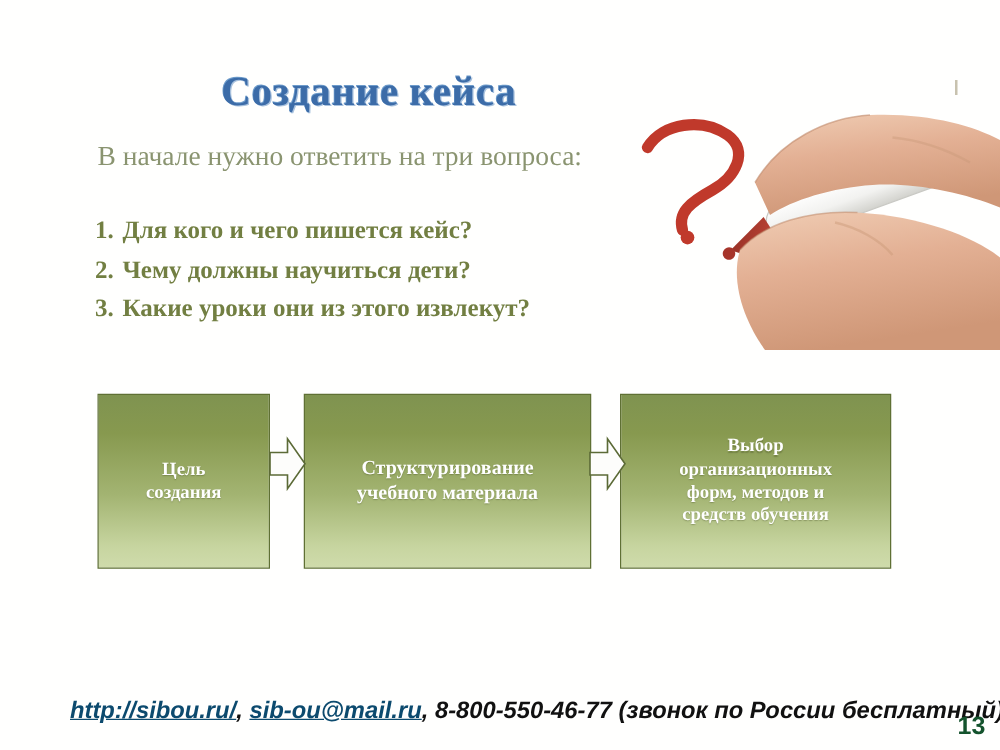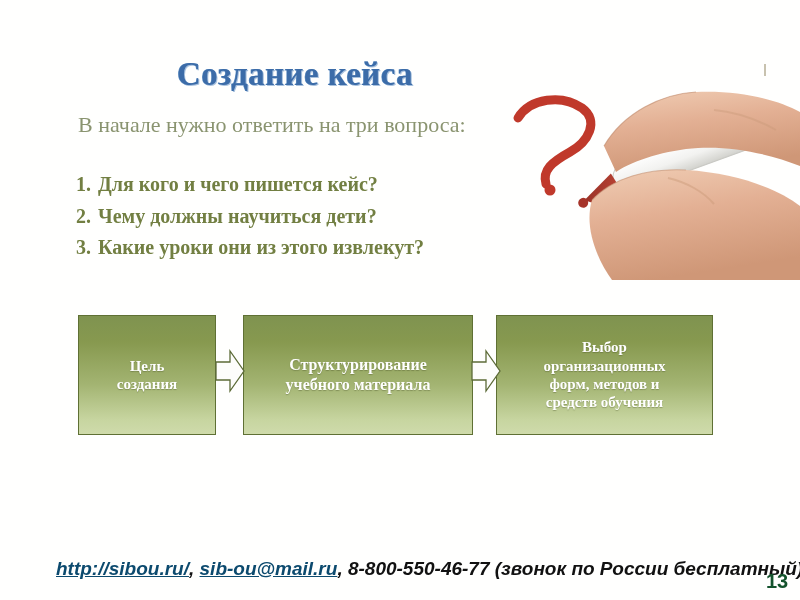--- a/index.html
+++ b/index.html
@@ -70,21 +70,21 @@
     left: 78px;
     top: 278px;
     font-size: 20px;
     font-weight: bold;
     color: #7b8652;
     white-space: nowrap;
   }
   .proc-box {
     position: absolute;
     top: 315px;
-    height: 120px;
+    height: 140px;
     box-sizing: border-box;
     border: 1px solid #5f7034;
     background: linear-gradient(to bottom, #7f9350 0%, #87994f 22%, #a3b472 58%, #c7d5a0 88%, #cfdbab 100%);
     display: flex;
     align-items: center;
     justify-content: center;
     text-align: center;
     color: #ffffff;
     font-weight: bold;
     font-size: 15px;

